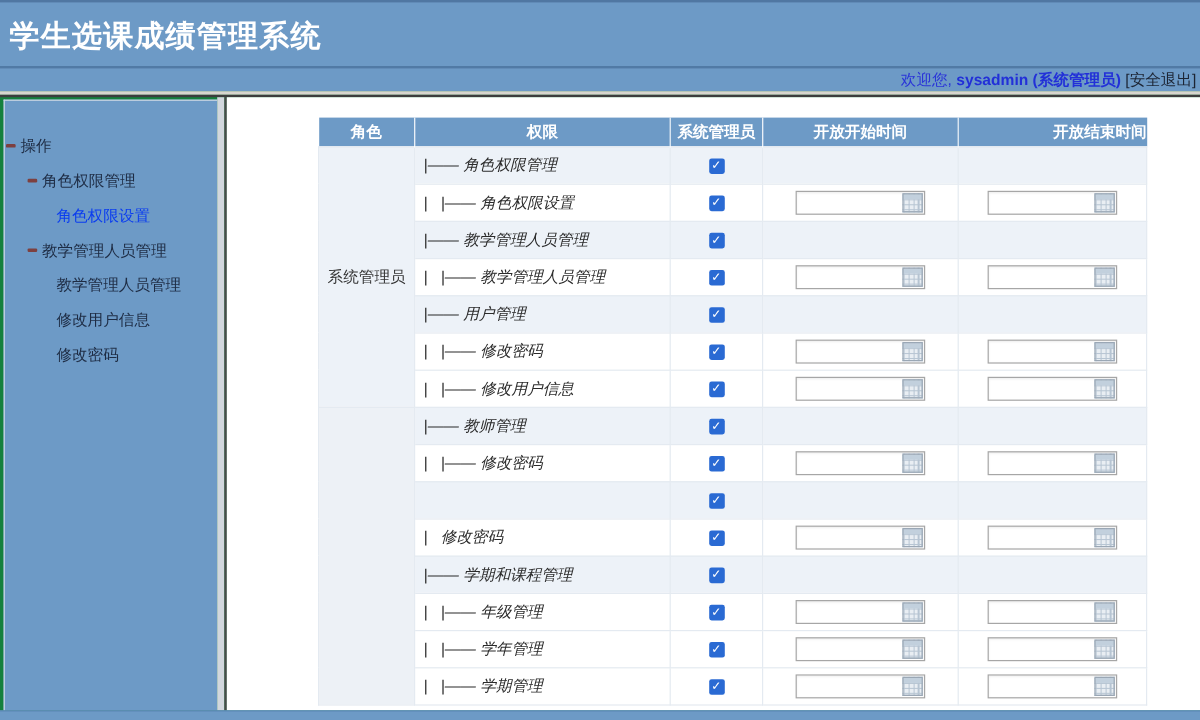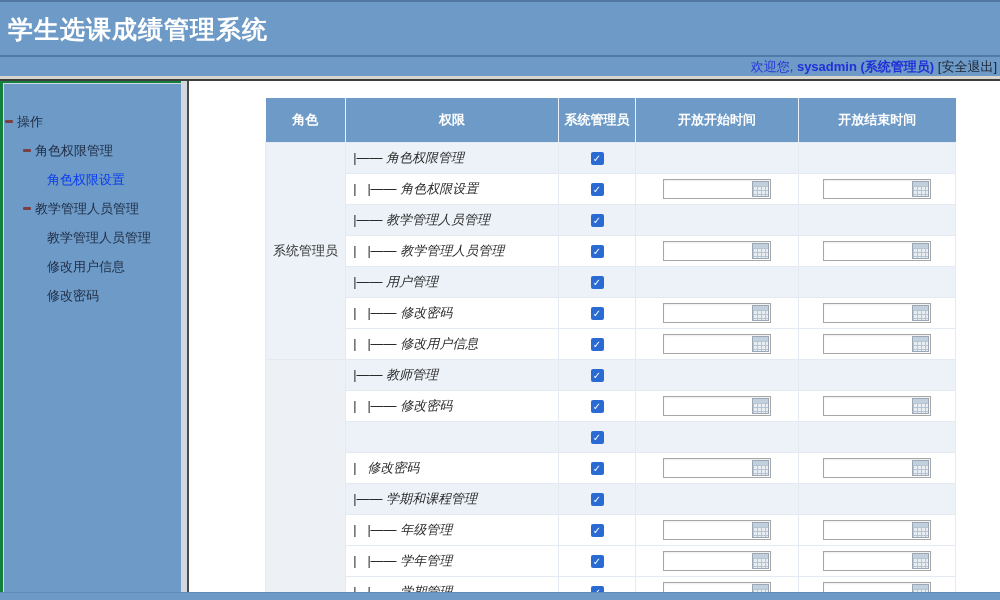--- a/index.html
+++ b/index.html
@@ -38,22 +38,22 @@
   
   .content-area { position:absolute; left:189px; top:81px; width:811px; height:511px; background:#fff; overflow:hidden; }
 
   table.perm-table { border-collapse:collapse; table-layout:fixed; width:690px; margin:17px 0 0 76px; }
   .perm-table col.c-role  { width:80px; }
   .perm-table col.c-perm  { width:213px; }
   .perm-table col.c-open  { width:77px; }
   .perm-table col.c-start { width:163px; }
   .perm-table col.c-end   { width:157px; }
 
-  .perm-table th { height:44px; background:#6d9ac6; color:#fff; font-size:13px; font-weight:bold; text-align:center; border-right:1px solid rgba(255,255,255,.85); }
-  .perm-table th:last-child { border-right:none; }
+  .perm-table th { height:24px; background:#6d9ac6; color:#fff; font-size:13px; font-weight:bold; text-align:center; border-right:1px solid rgba(255,255,255,.85); }
+  .perm-table th:last-child { border-right:none;text-align:right; }
 
   .perm-table td { height:31px; font-size:13px; color:#2b2b2b; border:1px solid #e4eaf1; background:#fff; }
   .perm-table tr.shaded td { background:#edf2f8; }
   .perm-table td.role-cell { background:#fff; text-align:center; vertical-align:middle; color:#333; }
   .perm-table td.role-cell.role-shaded { background:#edf1f6; }
   .perm-table td.perm-cell { padding-left:7px; white-space:pre;font-style:italic; }
   .perm-table td.check-cell { text-align:center; }
   .perm-table td.date-cell { text-align:center; }
 
   .checkbox { display:inline-block; width:13px; height:13px; background:#2a6ad3; border-radius:2px; color:#fff; font-size:10px; line-height:13px; text-align:center; vertical-align:middle; cursor:pointer; }

